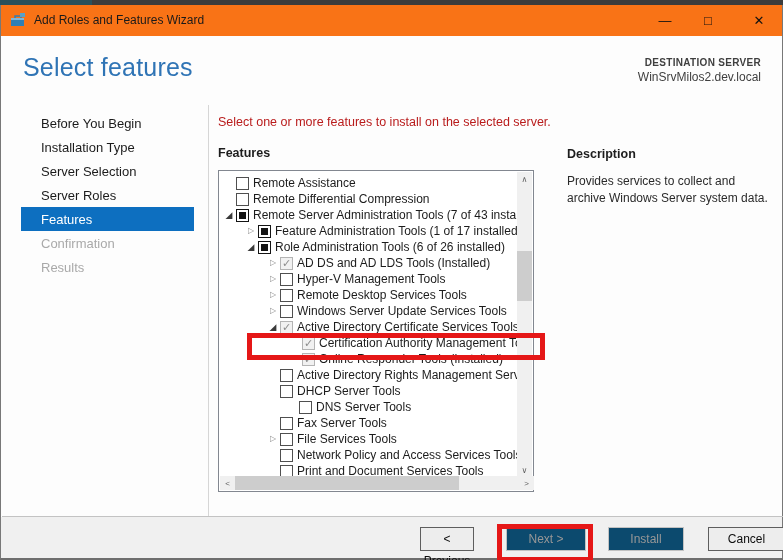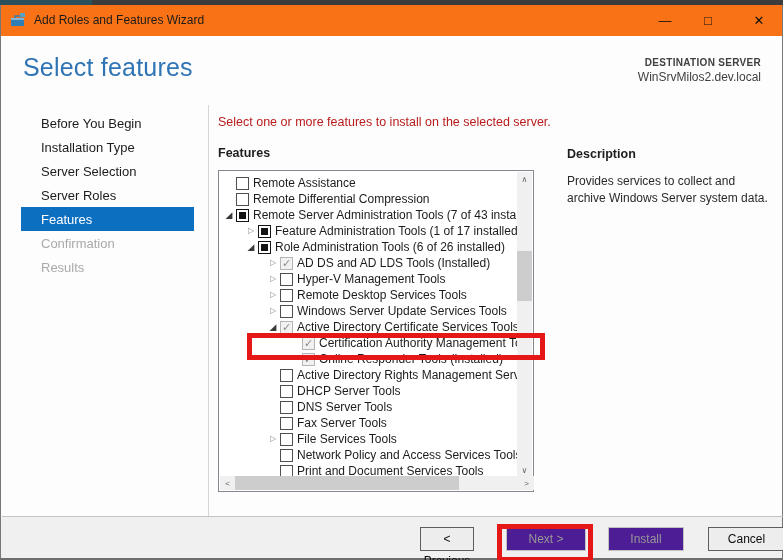--- a/index.html
+++ b/index.html
@@ -68,21 +68,21 @@
 
   
   .desc-title { position:absolute; left:566px; top:142px; font-size:12.5px; font-weight:bold; color:#1d1d1d; }
   .desc-body { position:absolute; left:566px; top:168px; width:202px; font-size:12px; line-height:1.45; color:#2a2a2a; }
 
   
   .divider-h { position:absolute; left:1px; top:511px; width:781px; height:1px; background:#c3c3c3; }
   .footer { position:absolute; left:0; top:512px; width:100%; height:41px; background:#f0f0f0; }
   .btn { position:absolute; top:10px; height:24px; font-size:12px; font-family:inherit; text-align:center; line-height:22px; }
   .btn.enabled { background:#ededed; border:1px solid #5e5e5e; color:#0d0d0d; }
-  .btn.disabled { background:#4c1d95; border:1px solid #c2c2c2; color:#979797; }
+  .btn.disabled { background:#0c4a6e; border:1px solid #c2c2c2; color:#979797; }
   .btn-previous { left:419px; width:54px; }
   .btn-next { left:505px; width:80px; }
   .btn-install { left:607px; width:76px; }
   .btn-cancel { left:692px; width:77px;margin-left:15px; }
 
   
   .anno { position:absolute; border:5px solid #e51717; background:transparent; pointer-events:none; z-index:50; }
   .anno-tree { left:246px; top:328px; width:298px; height:27px; }
   .anno-next { left:496px; top:519px; width:96px; height:38px; }
 </style>
@@ -194,21 +194,21 @@
           <div class="tree-row" style="padding-left: 46px;">
             <span class="expander none"></span>
             <span class="cb unchecked"></span>
             <span class="row-label">Active Directory Rights Management Services Tools</span>
           </div>
           <div class="tree-row" style="padding-left: 46px;">
             <span class="expander none"></span>
             <span class="cb unchecked"></span>
             <span class="row-label">DHCP Server Tools</span>
           </div>
-          <div class="tree-row" style="padding-left: 46px;">
+          <div class="tree-row" style="padding-left: 46px; margin-left: 19px;">
             <span class="expander none"></span>
             <span class="cb unchecked"></span>
             <span class="row-label">DNS Server Tools</span>
           </div>
           <div class="tree-row" style="padding-left: 46px;">
             <span class="expander none"></span>
             <span class="cb unchecked"></span>
             <span class="row-label">Fax Server Tools</span>
           </div>
           <div class="tree-row" style="padding-left: 46px;">

